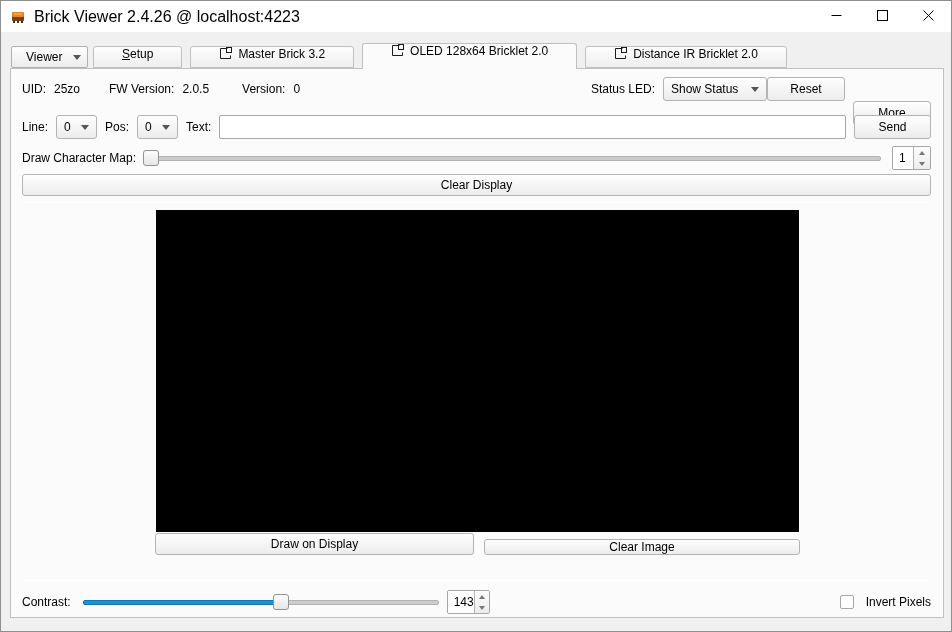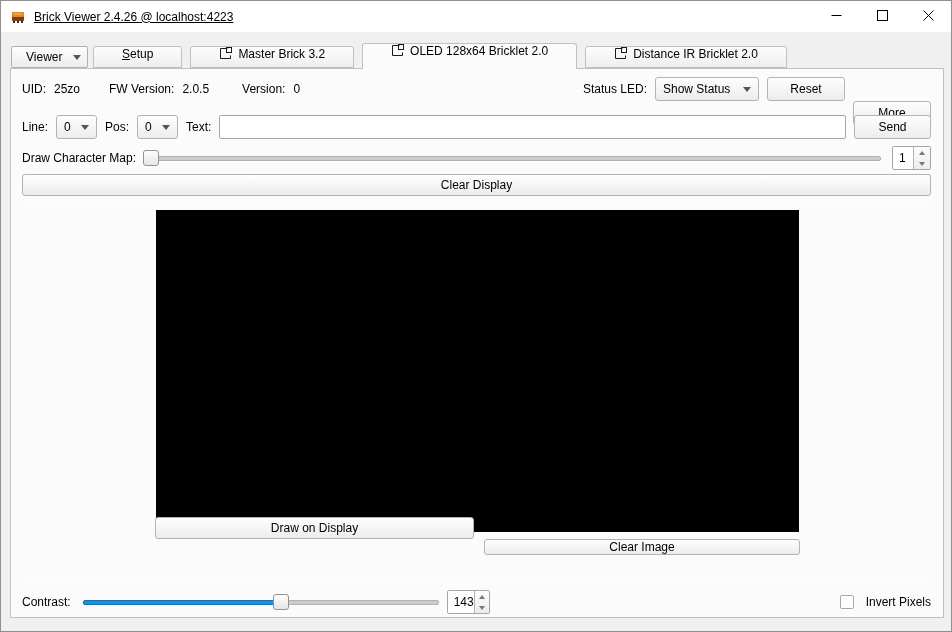--- a/index.html
+++ b/index.html
@@ -6,21 +6,21 @@
   *{box-sizing:border-box;}
   .window{
     position:relative;width:952px;height:632px;background:#f0f0f0;
     border:1px solid #8f8f8f;overflow:hidden;
     font-family:"Liberation Sans",sans-serif;font-size:12px;color:#000;
   }
   
   .titlebar{position:absolute;left:0;top:0;right:0;height:31px;background:#ffffff;
     display:flex;align-items:center;}
   .titlebar .app-icon{margin:0 8px 0 9px;display:flex;}
-  .titlebar .title{flex:1;font-size:12px;text-decoration:underline;}
+  .titlebar .title{flex:1;font-size:16px;}
   .win-btn{width:46px;height:31px;display:flex;align-items:center;justify-content:center;background:transparent;border:none;}
   
   .tabbar{position:absolute;left:10px;top:42px;height:25px;display:flex;align-items:flex-end;z-index:3;}
   .select-combo{
     width:77px;height:22px;margin-right:5px;display:flex;align-items:center;
     background:linear-gradient(#fefefe,#ececec);border:1px solid #b0b0b0;border-radius:2px;
     padding:0 6px 0 14px;justify-content:space-between;
   }
   .tab{
     height:22px;display:flex;align-items:flex-start;gap:6px;padding:0 28px;
@@ -153,21 +153,21 @@
       <span class="lbl" style="margin-left:29px;">FW Version:</span>
       <span class="lbl" style="margin-left:8px;">2.0.5</span>
       <span class="lbl" style="margin-left:33px;">Version:</span>
       <span class="lbl" style="margin-left:8px;">0</span>
       <span style="flex:1;"></span>
       <span class="lbl">Status LED:</span>
       <div class="combo" style="width:104px;margin-left:8px;">
         <span>Show Status</span>
         <span class="arrow-down"></span>
       </div>
-      <button class="btn" style="width:78px;margin-left:8px;">Reset</button>
+      <button class="btn" style="width:78px;">Reset</button>
       <button class="btn" style="width:78px;margin-left:8px;margin-top:48px;">More</button>
     </div>
 
     <div class="row" style="top:46px;height:24px;">
       <span class="lbl">Line:</span>
       <div class="combo" style="width:41px;margin-left:8px;">
         <span>0</span>
         <span class="arrow-down"></span>
       </div>
       <span class="lbl" style="margin-left:8px;">Pos:</span>
@@ -199,21 +199,21 @@
         </span>
       </div>
     </div>
 
     <button class="btn" style="position:absolute;left:11px;right:12px;top:105px;height:22px;width:auto;">Clear Display</button>
 
     <div class="hline" style="top:133px;"></div>
 
     <div class="oled"></div>
 
-    <button class="btn" style="position:absolute;left:144px;top:448px;width:319px;height:22px;">Draw on Display</button>
+    <button class="btn" style="position:absolute;left:144px;top:464px;width:319px;height:22px;">Draw on Display</button>
     <button class="btn" style="position:absolute;left:473px;top:470px;width:316px;height:16px;">Clear Image</button>
 
     <div class="hline" style="top:511px;"></div>
 
     <div class="row" style="top:521px;height:24px;">
       <span class="lbl">Contrast:</span>
       <div class="slider" style="width:356px;margin-left:12px;">
         <div class="slider-track"></div>
         <div class="slider-fill" style="width: calc(56.0784% - 4.48627px);"></div>
         <div class="slider-handle" style="left: calc(56.0784% - 8.97255px);"></div>

